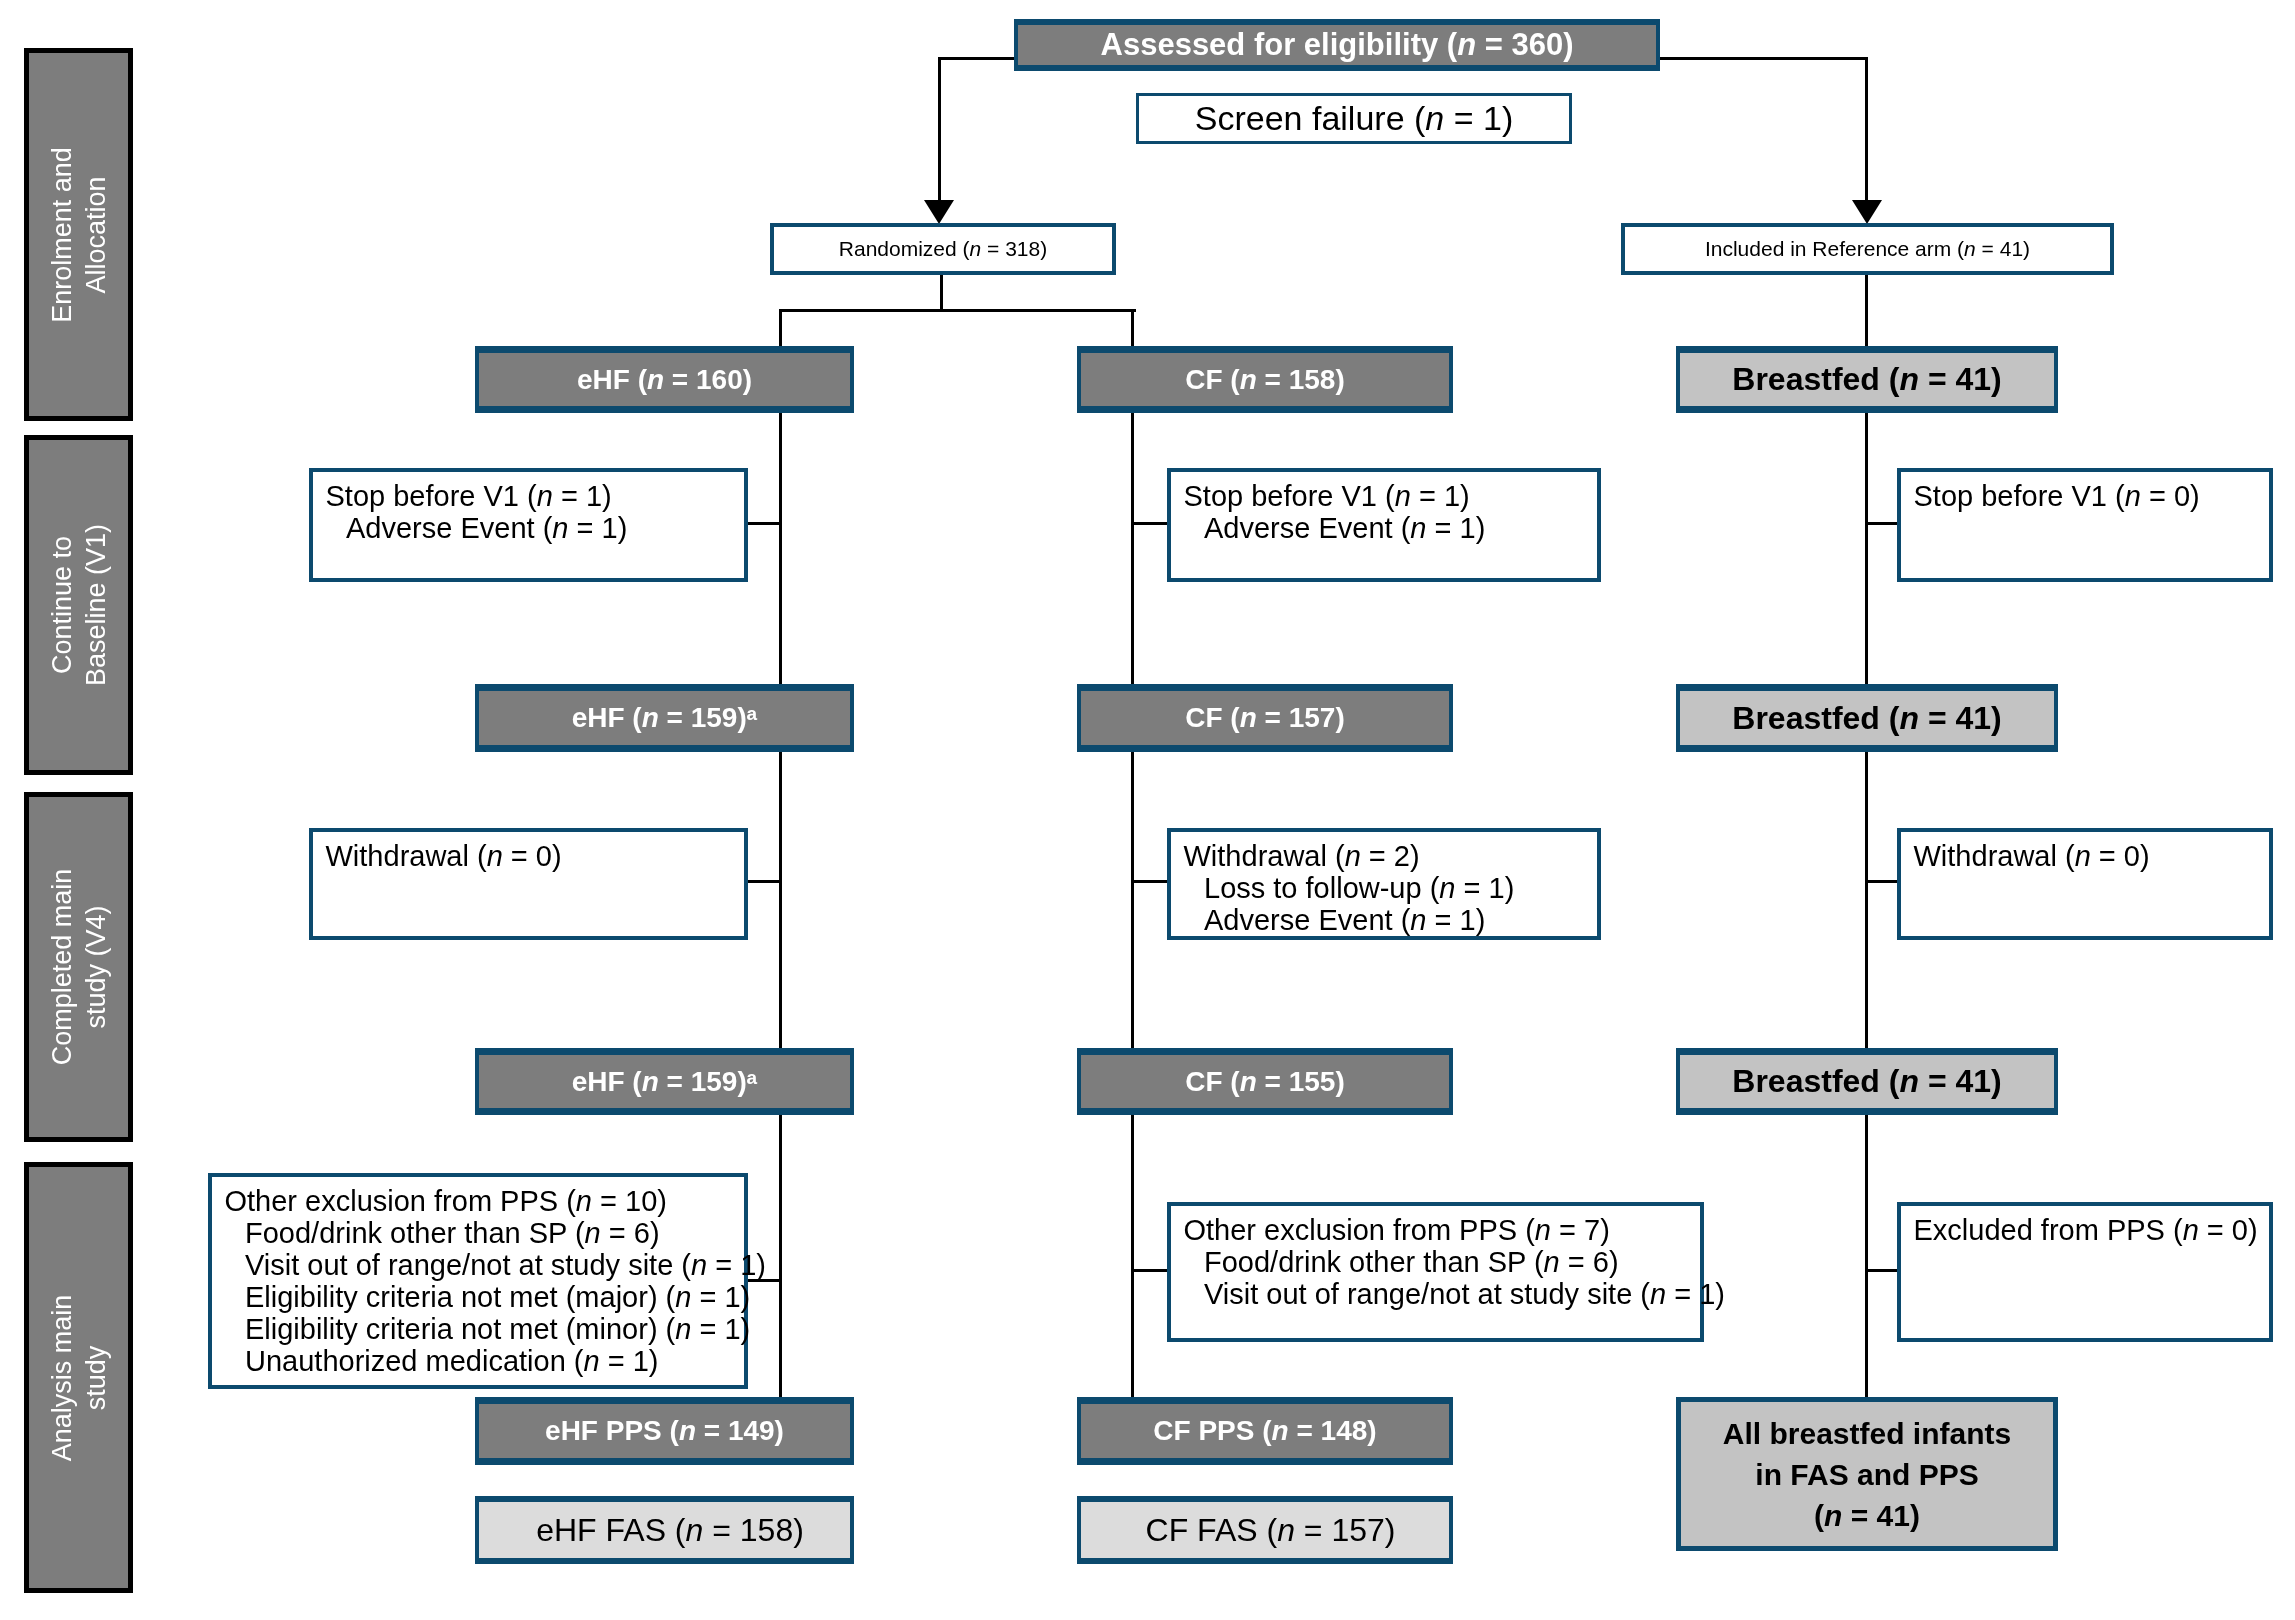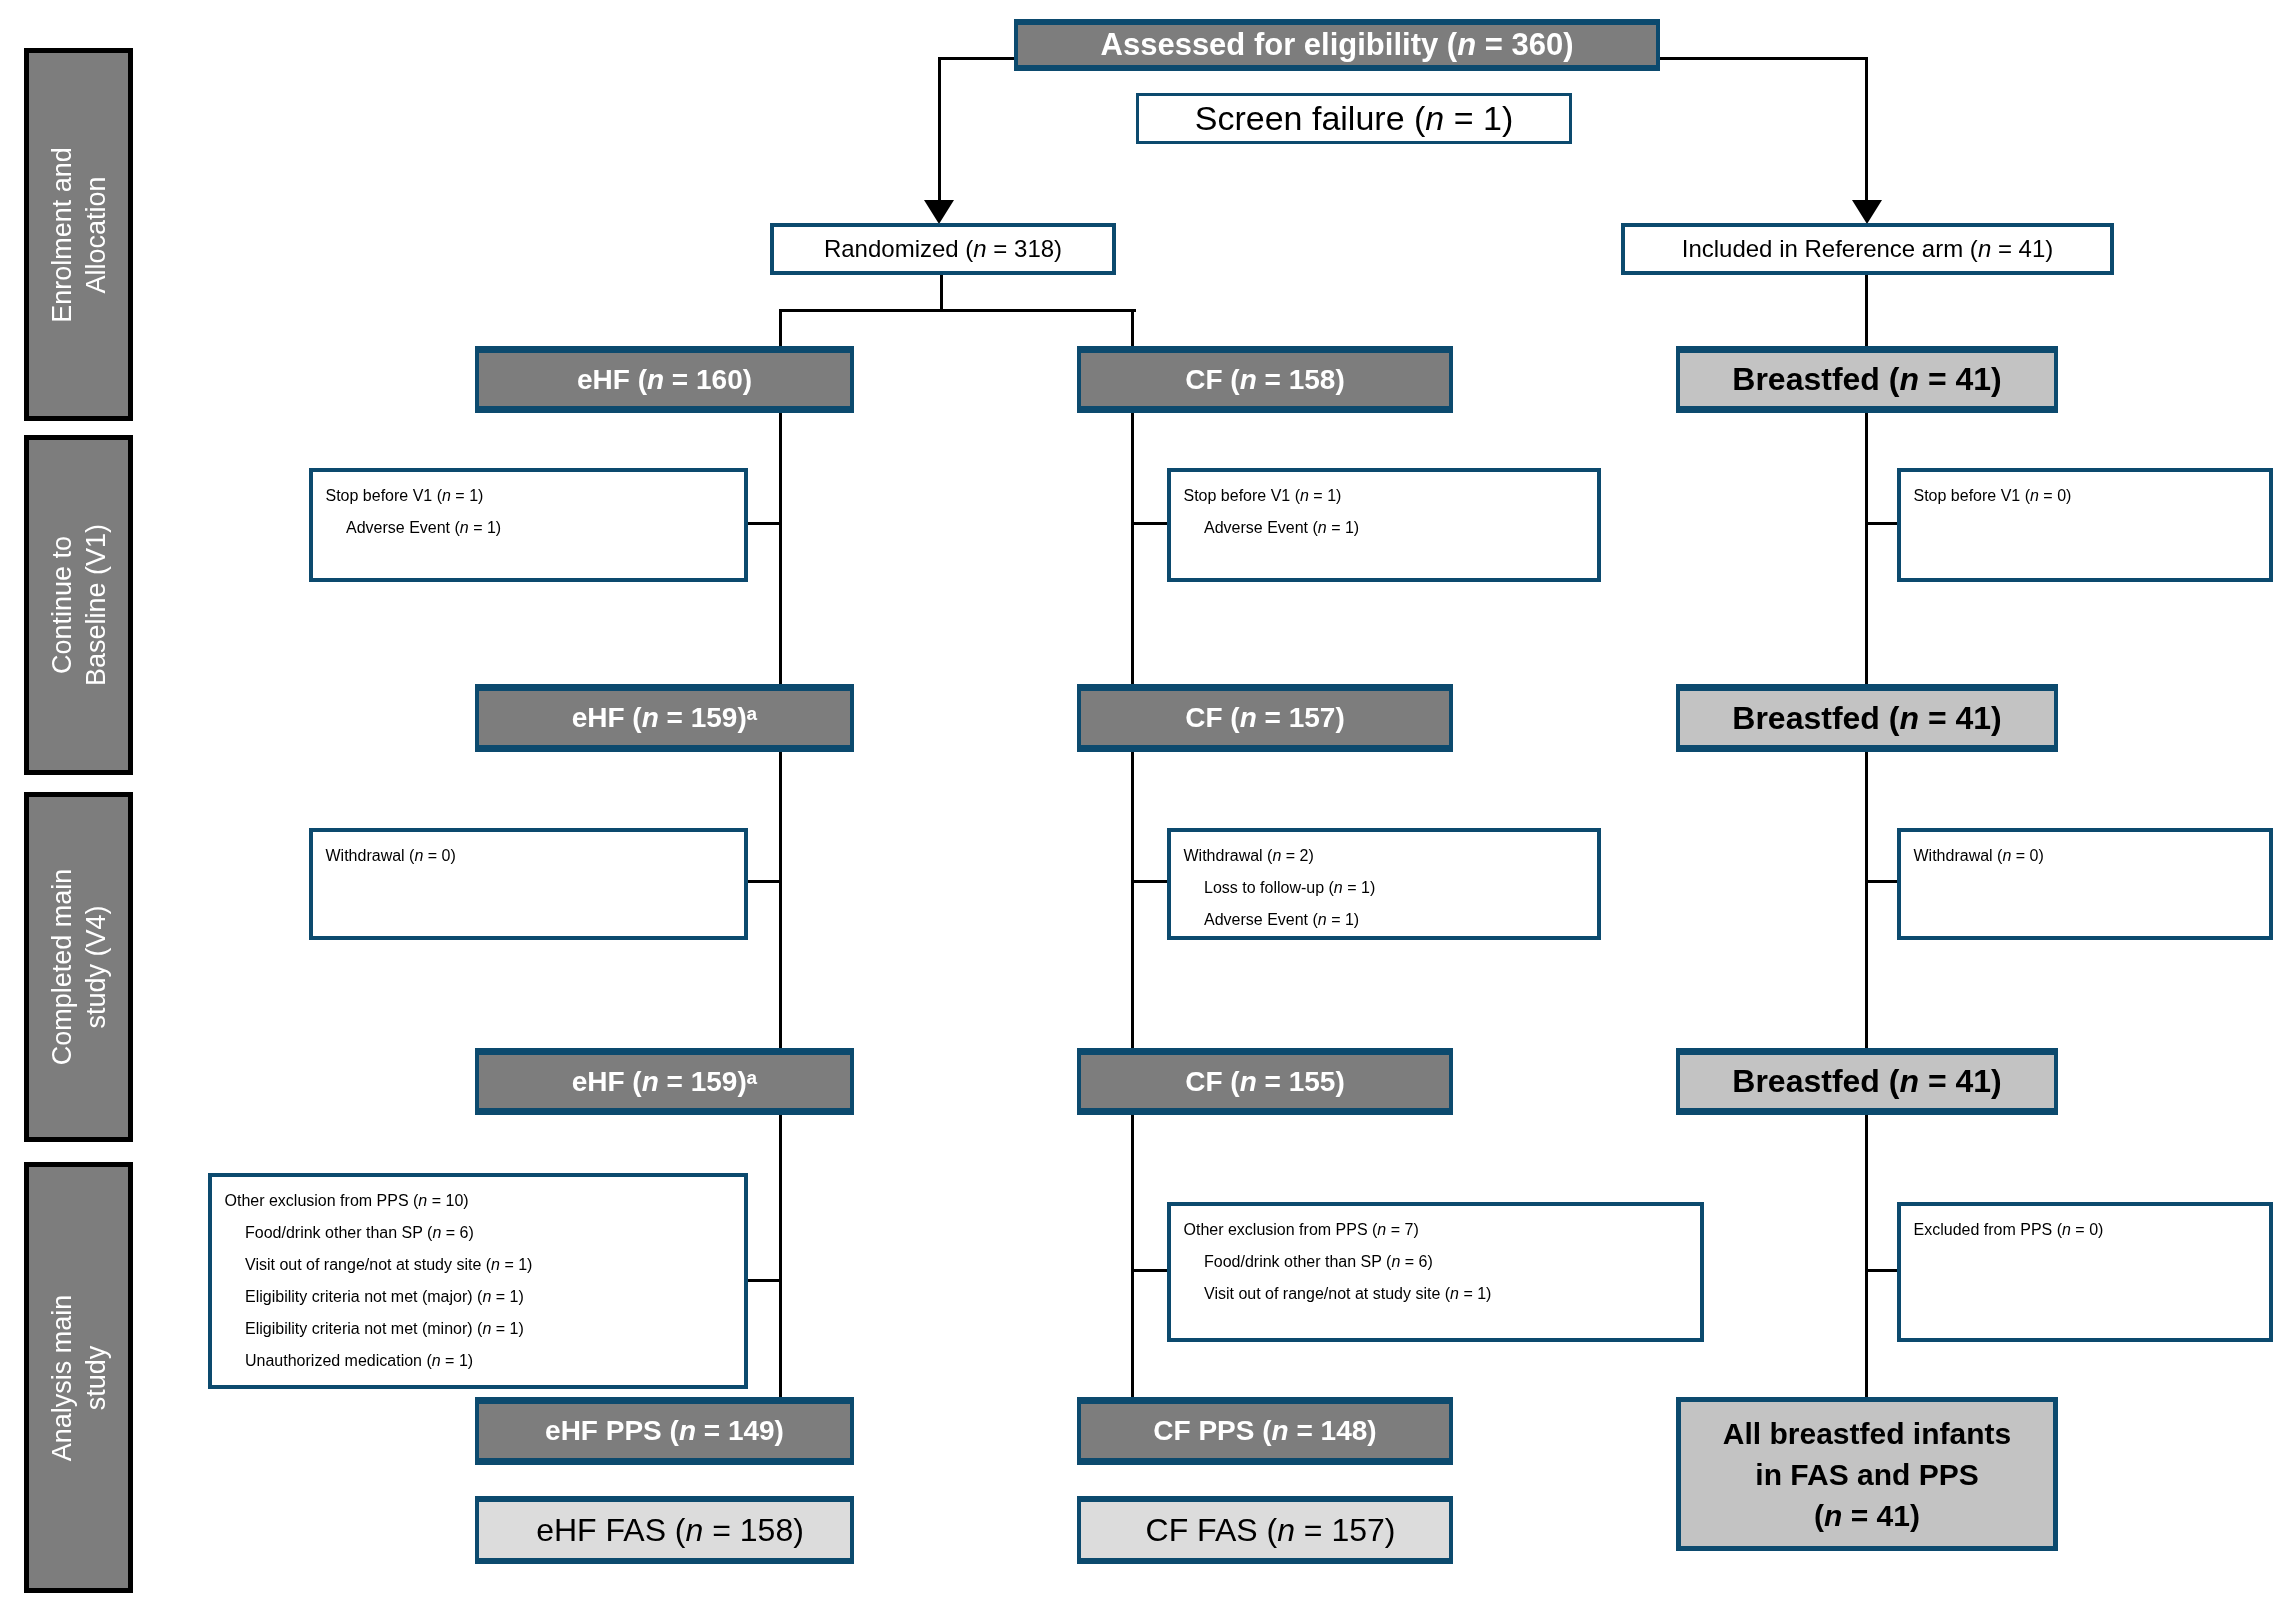--- a/index.html
+++ b/index.html
@@ -13,23 +13,23 @@
   .box{position:absolute;box-sizing:border-box;border:4px solid #0c4a6e;}
   .cbox{display:flex;align-items:center;justify-content:center;text-align:center;}
   .dark{background:var(--dark_gray);color:#fff;font-weight:bold;
         border-width:7.4px 4px;font-size:28px;}
   .light{background:var(--light_gray);color:#000;font-weight:bold;
         border-width:7.4px 4px;font-size:32px;}
   .lighter{background:var(--lighter_gray);color:#000;font-weight:normal;
         border-width:6.3px 4px;font-size:32px;padding-left:11px;}
   .hdrdark{background:var(--dark_gray);color:#fff;font-weight:bold;
         border-width:6.8px 4.6px;font-size:31px;}
-  .plain{background:#fff;color:#000;border-width:4.6px;font-size:24px;font-weight:normal;}
+  .plain{background:#fff;color:#000;border-width:4.6px;font-size:21px;font-weight:normal;}
   .screenbox{background:#fff;color:#000;border-width:3.4px;font-size:34px;font-weight:normal;}
-  .white{background:#fff;border-width:4px;font-size:16px;line-height:32px;
+  .white{background:#fff;border-width:4px;font-size:29px;line-height:32px;
          padding:8px 4.6px 0 12.5px;}
   .white .wline{white-space:nowrap;}
   .white .indent{padding-left:20.5px;}
   .stage{position:absolute;left:24px;width:109px;background:var(--dark_gray);
          border:5.7px solid #000;box-sizing:border-box;}
   .vtext{position:absolute;top:50%;left:50%;transform:translate(-50%,-50%) rotate(-90deg);
          color:#fff;font-size:27px;line-height:34px;text-align:center;}
   .final{flex-direction:column;font-size:30px;line-height:41px;border-width:5.7px;}
   i{font-style:italic;}
 </style>

